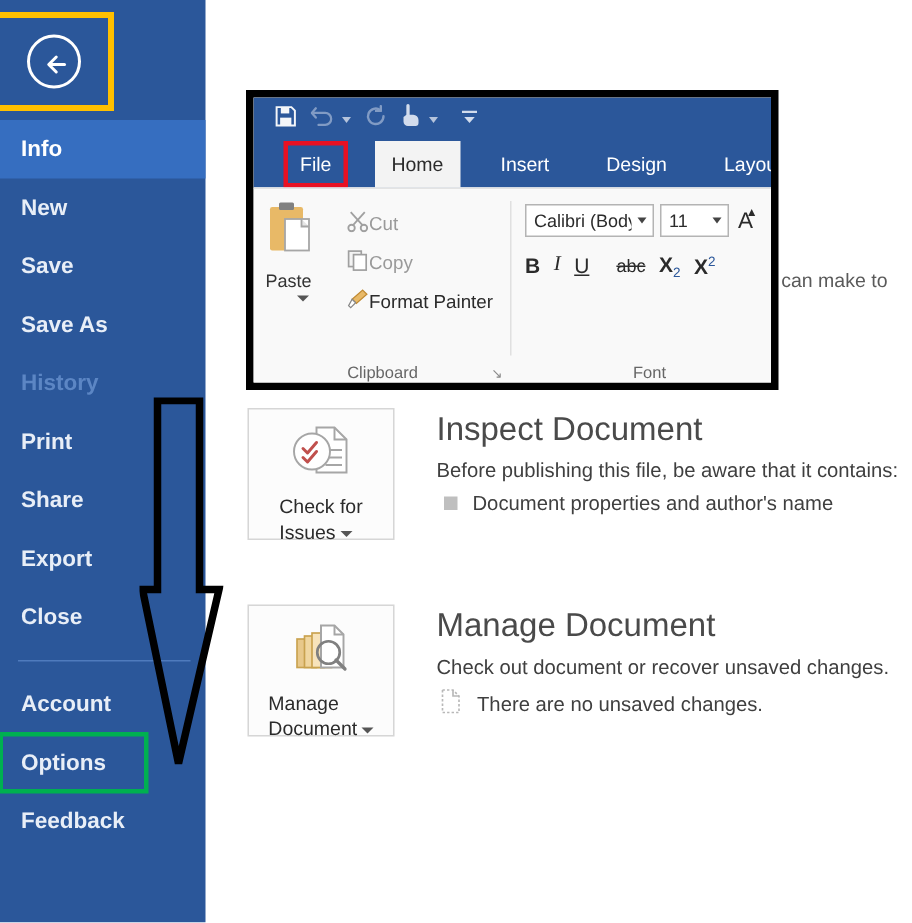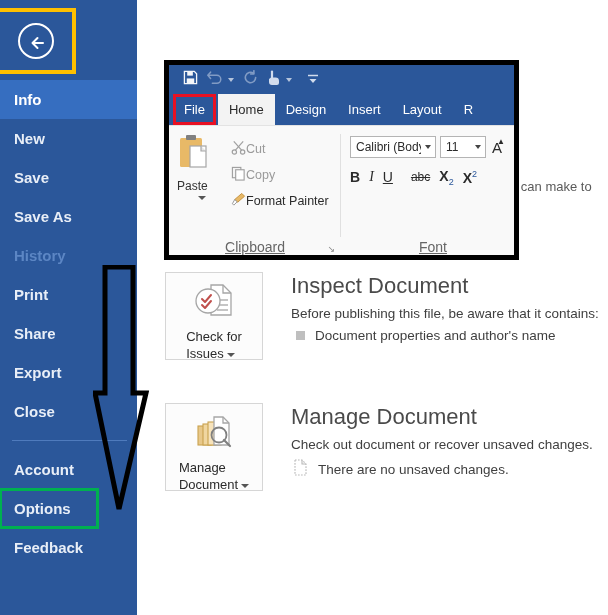--- a/index.html
+++ b/index.html
@@ -103,39 +103,39 @@
 
   .tabstrip {
     height: 31px; background: #2b579a;
     display: flex; align-items: stretch;
     padding-left: 4px;
   }
   .tab {
     display: flex; align-items: center;
     padding: 0 11px;
     color: #ffffff; font-size: 13px;
-    cursor: pointer; white-space: nowrap;
+    cursor: pointer; white-space: nowrap; margin-left: 16px;
   }
   .tab.active { background: #f3f3f3; color: #2b2b2b; }
   .tab.file-tab {
     position: relative;
     outline: 3px solid #e81123;
     outline-offset: -3px;
     margin-right: 2px;
   }
 
   .ribbon-body {
     height: 135px; background: #f9f9f9;
     position: relative;
     border-top: 1px solid #e3e3e3;
   }
   .grp { position: absolute; top: 0; height: 135px; }
   .grp-label {
     position: absolute; bottom: 6px; width: 100%;
-    text-align: center; font-size: 14px; color: #666; text-decoration: underline;
+    text-align: center; font-size: 11px; color: #666;
   }
   .grp-divider {
     position: absolute; top: 8px; bottom: 24px;
     width: 1px; background: #e0e0e0;
   }
   .dialog-launcher {
     position: absolute; bottom: 7px; right: 6px;
     font-size: 9px; color: #888;
   }
 
@@ -345,24 +345,24 @@
       </div>
 
       <div class="tabstrip">
         <div class="tab file-tab">
           <span>File</span>
         </div>
         <div class="tab active">
           <span>Home</span>
         </div>
         <div class="tab">
+          <span>Insert</span>
+        </div>
+        <div class="tab">
           <span>Design</span>
-        </div>
-        <div class="tab">
-          <span>Insert</span>
         </div>
         <div class="tab">
           <span>Layout</span>
         </div>
         <div class="tab">
           <span>R</span>
         </div>
       </div>
 
       <div class="ribbon-body">

